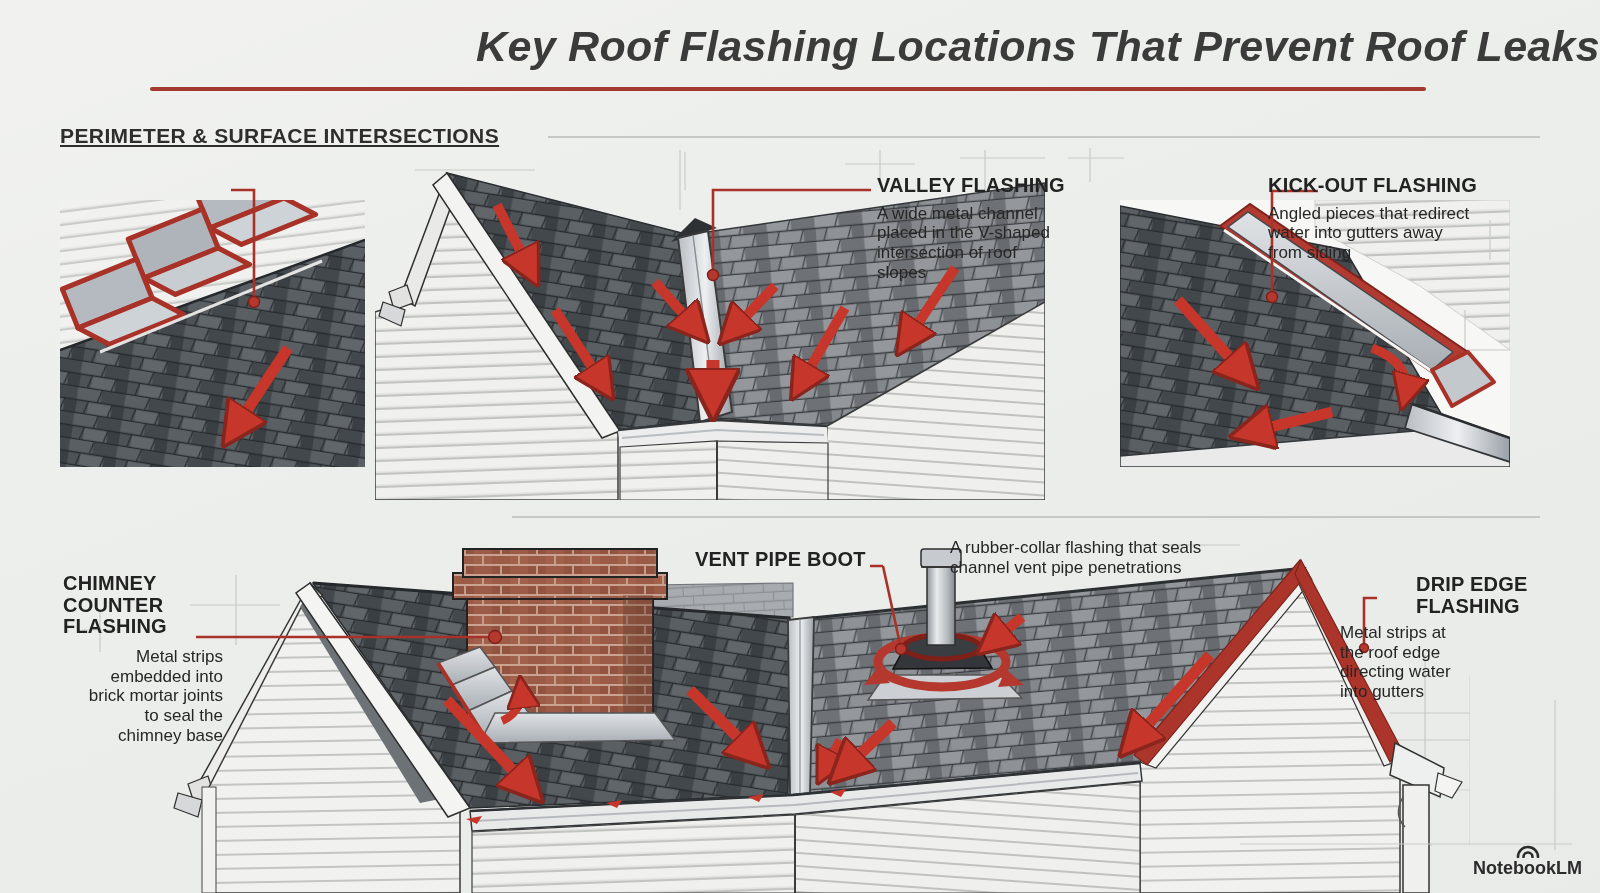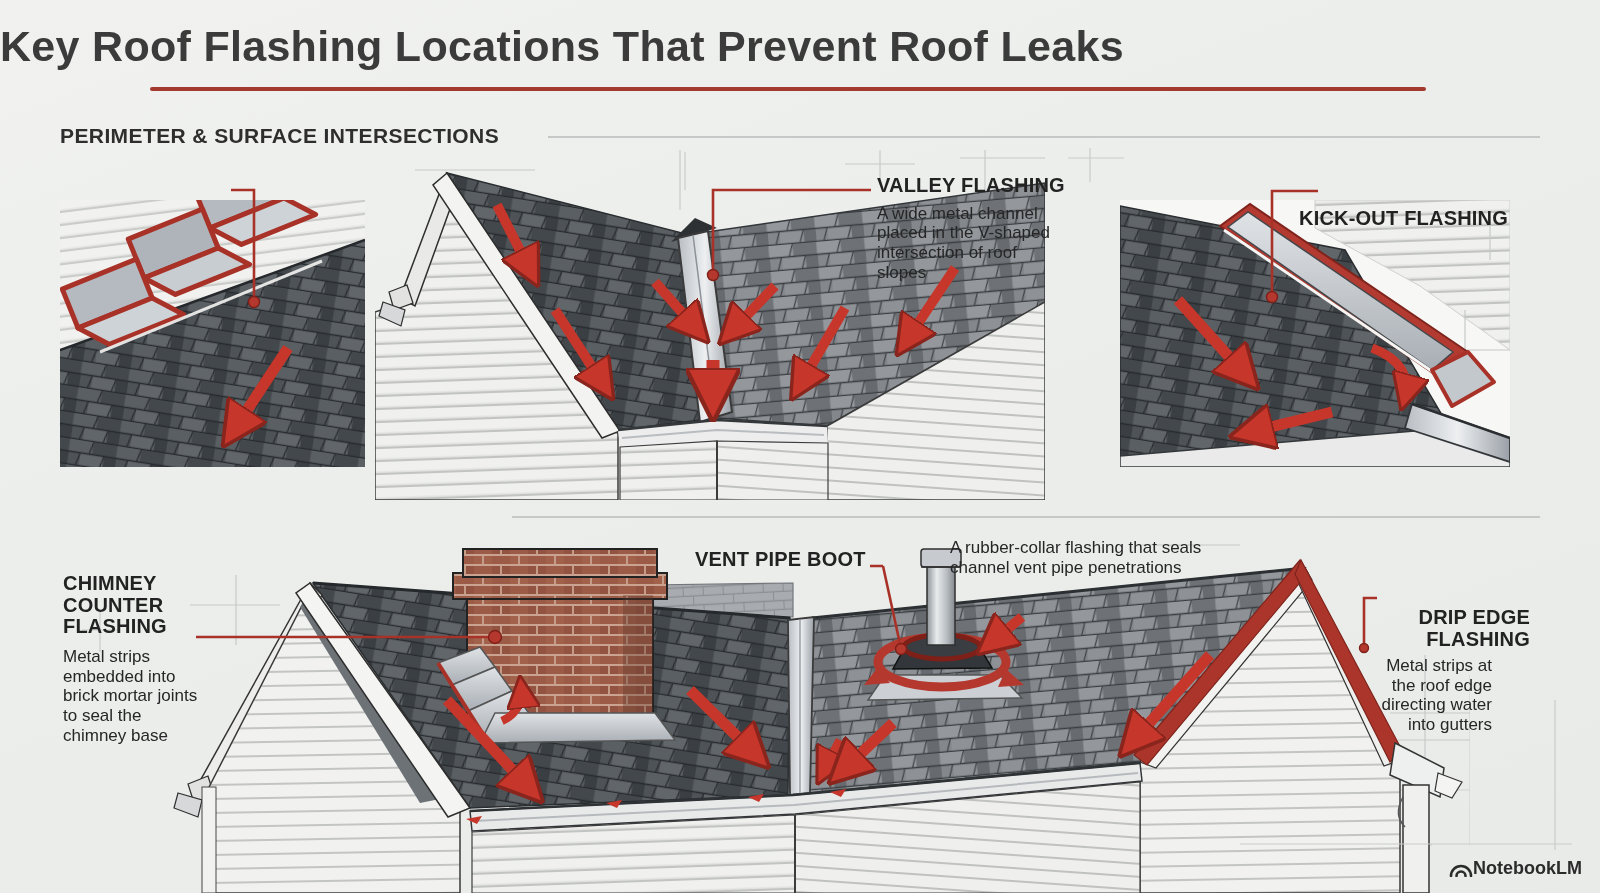--- a/index.html
+++ b/index.html
@@ -4,44 +4,44 @@
 <style>
   html,body{margin:0;padding:0;background:#d8dad8;}
   #stage{
     position:relative;width:1600px;height:893px;overflow:hidden;
     background:linear-gradient(160deg,#f1f2f0 0%,#ecEEec 40%,#e9ebe9 100%);
     font-family:"Liberation Sans","DejaVu Sans",sans-serif;
     color:#2a2a2a;
   }
   .abs{position:absolute;}
   .title{
-    left:0;right:0;top:22px;text-align:left;
-    font-size:43px;font-weight:800;color:#3b3b3b;letter-spacing:.3px;
+    left:0;right:0;top:22px;text-align:right;
+    font-size:43px;font-weight:800;color:#3b3b3b;letter-spacing:.3px;font-style:italic;
   }
   .title-underline{left:150px;top:87px;width:1276px;height:4px;background:#a23a30;border-radius:2px;}
   .section-heading{
     font-size:21px;font-weight:800;color:#2e2e2e;letter-spacing:.4px;white-space:nowrap;
   }
   .section-rule{height:2px;background:#c5c8c6;}
   .item-title{font-size:20px;font-weight:800;color:#222;letter-spacing:.2px;line-height:1.08;white-space:pre-line;}
   .item-desc{font-size:17px;font-weight:400;color:#262626;line-height:1.16;white-space:pre-line;}
-  .ta-r{text-align:right;margin-top:33px;}
-  .watermark{right:18px;bottom:14px;display:flex;align-items:center;}
+  .ta-r{text-align:left;}
+  .watermark{right:18px;bottom:14px;display:flex;align-items:center;flex-direction:column;}
   .watermark-label{font-size:18px;font-weight:700;color:#2b2b2b;}
   svg{display:block;}
 </style>
 </head>
 <body>
 
 <div id="stage">
 
   <div class="abs title">Key Roof Flashing Locations That Prevent Roof Leaks</div>
   <div class="abs title-underline"></div>
 
-  <div class="abs section-heading" style="left:60px;top:124px;">PERIMETER &amp; SURFACE INTERSECTIONS</div>
+  <div class="abs section-heading" style="left:60px;top:124px;text-decoration:underline;">PERIMETER &amp; SURFACE INTERSECTIONS</div>
   <div class="abs section-rule" style="left:548px;top:136px;width:992px;"></div>
 
   <div class="abs section-rule" style="left:512px;top:516px;width:1028px;"></div>
 
   <svg class="abs" style="left:60px;top:200px;" width="305" height="267" viewBox="0 0 305 267">
     <defs>
       <pattern id="shgB" width="48" height="26" patternUnits="userSpaceOnUse" patternTransform="rotate(9)">
         <rect width="48" height="26" fill="#4e5357"></rect>
         <rect x="0" y="0" width="23" height="12" fill="#5a5f63"></rect>
         <rect x="24" y="0" width="23" height="12" fill="#43484c"></rect>
@@ -330,27 +330,30 @@
   <div class="abs" style="left:877px;top:175px;width:215px;">
     <div class="item-title">VALLEY FLASHING</div>
     <div class="item-desc" style="margin-top:7px;">A wide metal channel
 placed in the V-shaped
 intersection of roof
 slopes</div>
   </div>
 
   <div class="abs ta-r" style="left:1268px;top:175px;width:240px;">
     <div class="item-title">KICK-OUT FLASHING</div>
+    <div class="item-desc" style="margin-top:7px;">Angled pieces that redirect
+water into gutters away
+from siding</div>
   </div>
 
   <div class="abs" style="left:63px;top:573px;width:160px;">
     <div class="item-title">CHIMNEY
 COUNTER
 FLASHING</div>
-    <div class="item-desc" style="margin-top:9px;">Metal strips
+    <div class="item-desc" style="margin-top:9px;text-align:right;">Metal strips
 embedded into
 brick mortar joints
 to seal the
 chimney base</div>
   </div>
 
   <div class="abs" style="left:695px;top:549px;width:180px;">
     <div class="item-title">VENT PIPE BOOT</div>
   </div>
   <div class="abs item-desc" style="left:950px;top:538px;width:295px;">A rubber-collar flashing that seals

